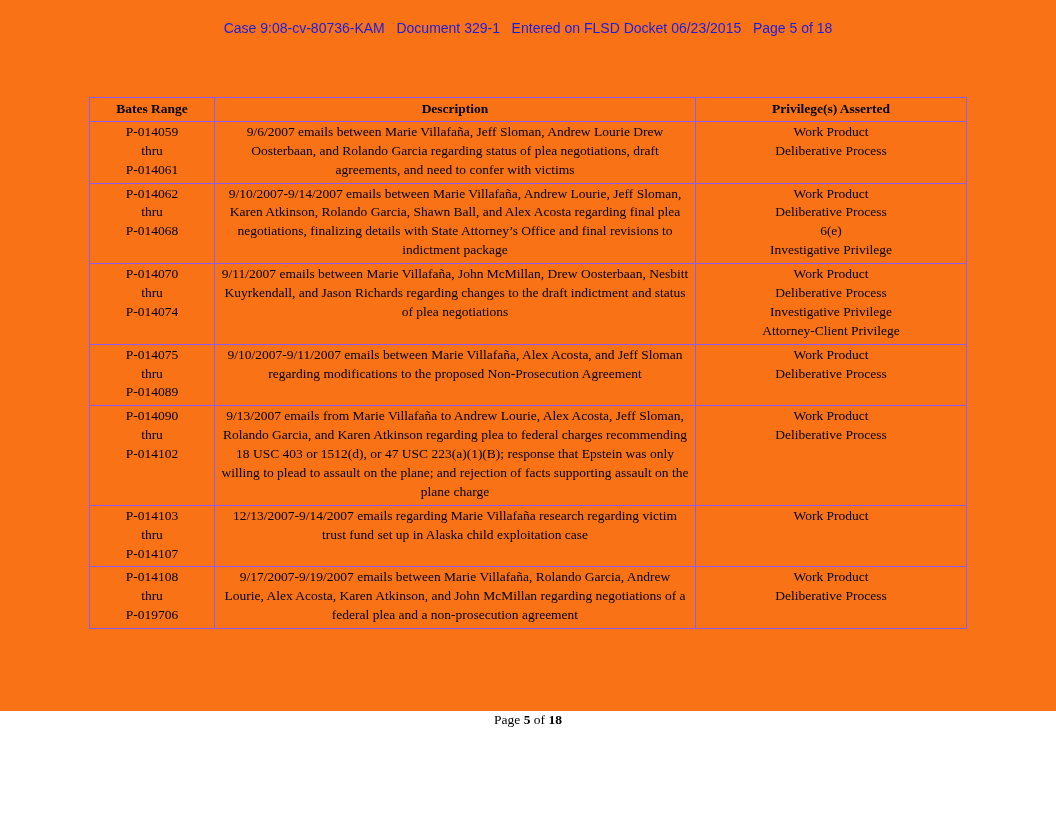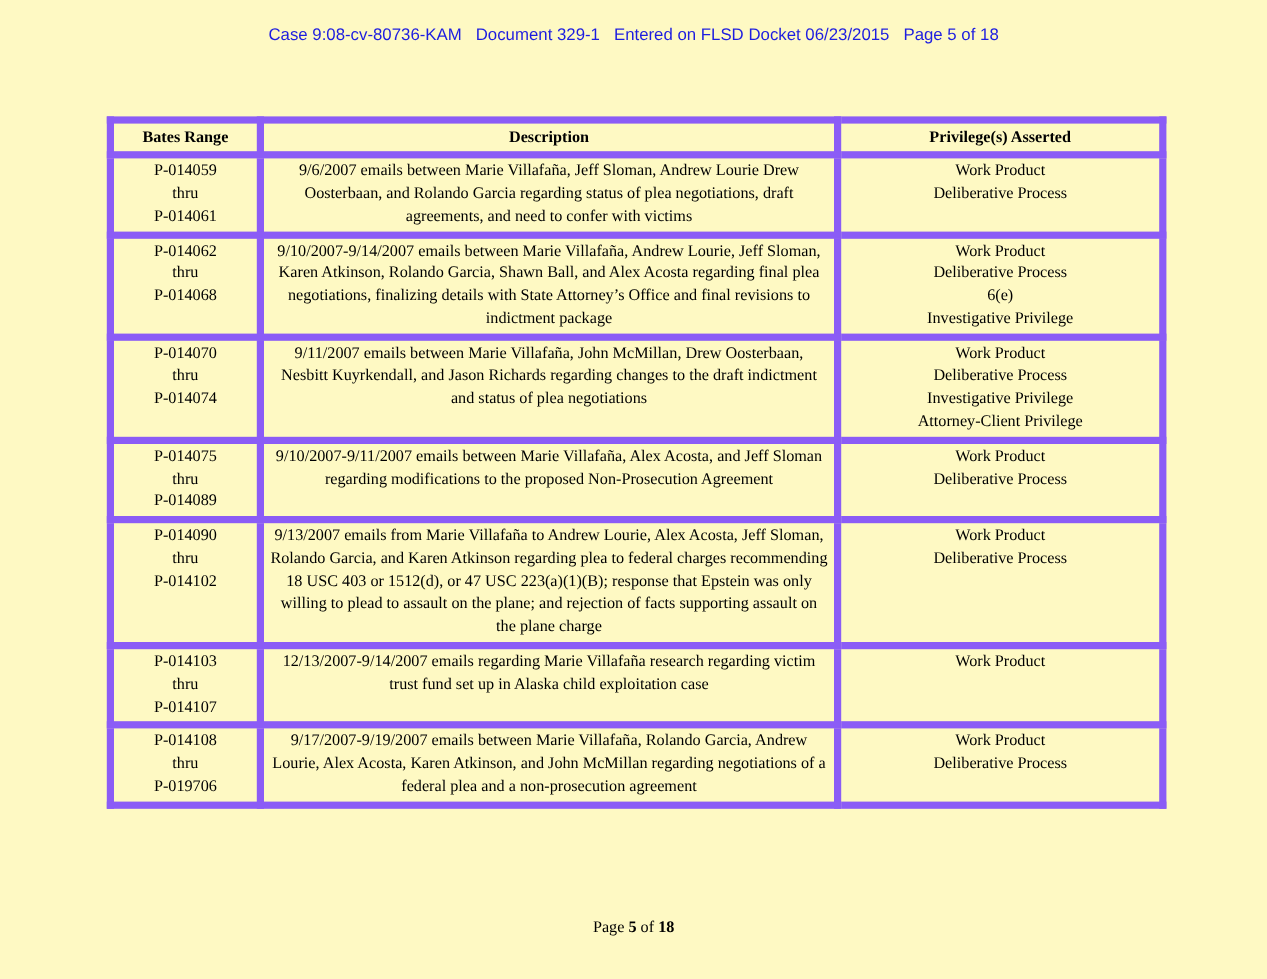--- a/index.html
+++ b/index.html
@@ -6,22 +6,22 @@
   html, body {
     width: 1056px;
     height: 816px;
     background: #ffffff;
     font-family: "Liberation Serif", serif;
     color: #000000;
   }
   .page {
     position: relative;
     width: 1056px;
-    height: 816px;
-    background: #fef9c3;
+    height: 711px;
+    background: #f97316;
   }
   .case-stamp {
     position: absolute;
     top: 20px;
     left: 0;
     width: 100%;
     text-align: center;
     font-family: "Liberation Sans", sans-serif;
     font-size: 14px;
     white-space: pre;
@@ -32,37 +32,37 @@
     top: 97px;
     left: 89px;
     width: 877px;
     border-collapse: collapse;
     table-layout: fixed;
     font-size: 13.5px;
     line-height: 1.4;
   }
   table.privilege-log th,
   table.privilege-log td {
-    border: 6px solid #8b5cf6;
+    border: 1px solid #8b5cf6;
     vertical-align: top;
     text-align: center;
     padding: 1px 5px 3px 5px;
     margin-top: 10px;
   }
   table.privilege-log th {
     font-weight: bold;
     padding-top: 2px;
     padding-bottom: 2px;
   }
   td.bates-cell, td.privileges-cell {
     white-space: pre-line;
   }
   .footer {
     position: absolute;
-    top: 765px;
+    top: 712px;
     left: 0;
     width: 100%;
     text-align: center;
     font-size: 13.5px;
     white-space: pre;
   }
 </style>
 </head>
 <body>
 

